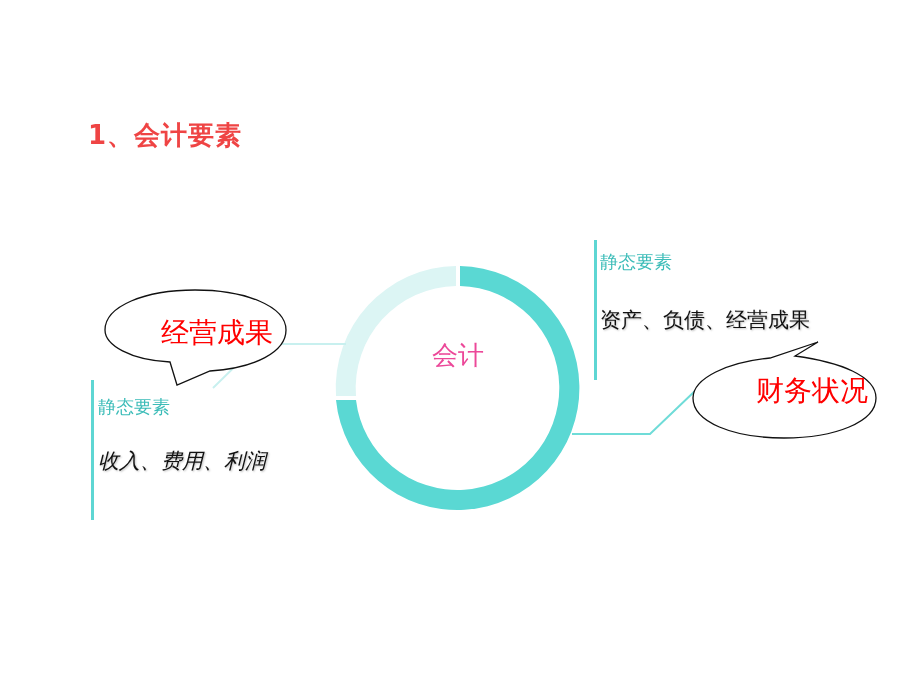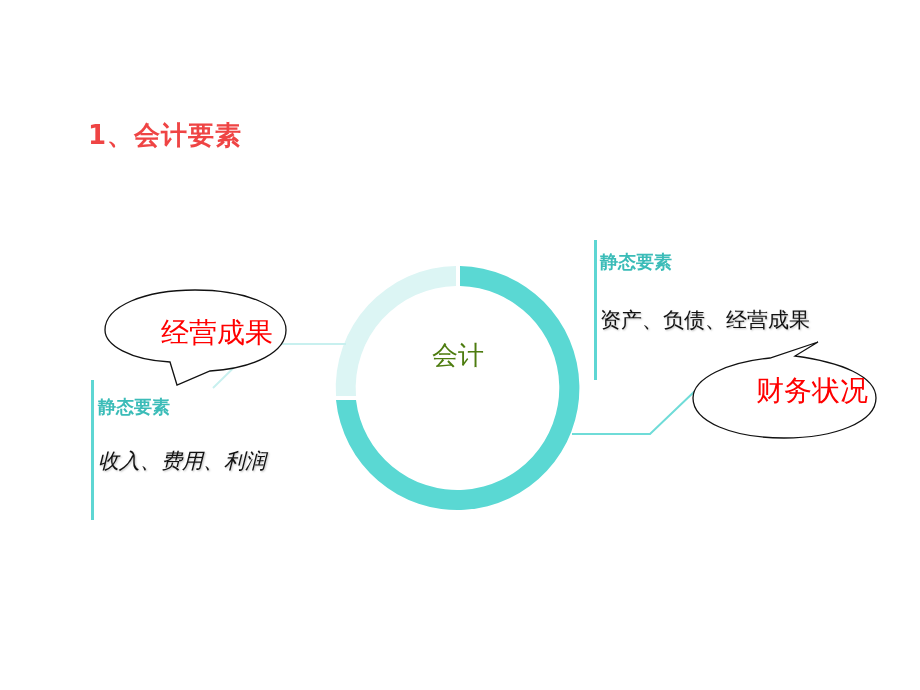--- a/index.html
+++ b/index.html
@@ -1,23 +1,23 @@
 <!DOCTYPE html>
 <html><head>
   <meta charset="utf-8">
   <style>
     html, body { margin: 0; padding: 0; background: #ffffff; }
     body { width: 920px; height: 690px; position: relative; overflow: hidden;
            font-family: "DejaVu Sans", "Liberation Sans", sans-serif; }
     .abs { position: absolute; }
     .title { left: 88px; top: 118px; font-size: 26px; font-weight: bold; color: #ef4444; letter-spacing: 1px; white-space: nowrap; }
     svg.diagram { position: absolute; left: 0; top: 0; }
-    .center-text { font-size: 26px; color: #4d7c0f; text-align: center; width: 140px; line-height: 58px; }
+    .center-text { font-size: 26px; color: #ec4899; text-align: center; width: 140px; line-height: 58px; }
     .bar { background: #5ed6d3; width: 3px; }
-    .cat-label { font-size: 18px; font-weight: bold; color: #3bbcb8; white-space: nowrap; }
+    .cat-label { font-size: 18px; font-weight: normal; color: #3bbcb8; white-space: nowrap; }
     .items { font-size: 21px; color: #111; white-space: nowrap; text-shadow: 1px 1px 2px rgba(0,0,0,0.25); }
     .bubble-text { font-size: 28px; color: #ff0000; white-space: nowrap; text-align: right; }
   </style>
 </head>
 <body>
 
 <div class="abs title">1、会计要素</div>
 
 <svg class="diagram" width="920" height="690" viewBox="0 0 920 690">
 

